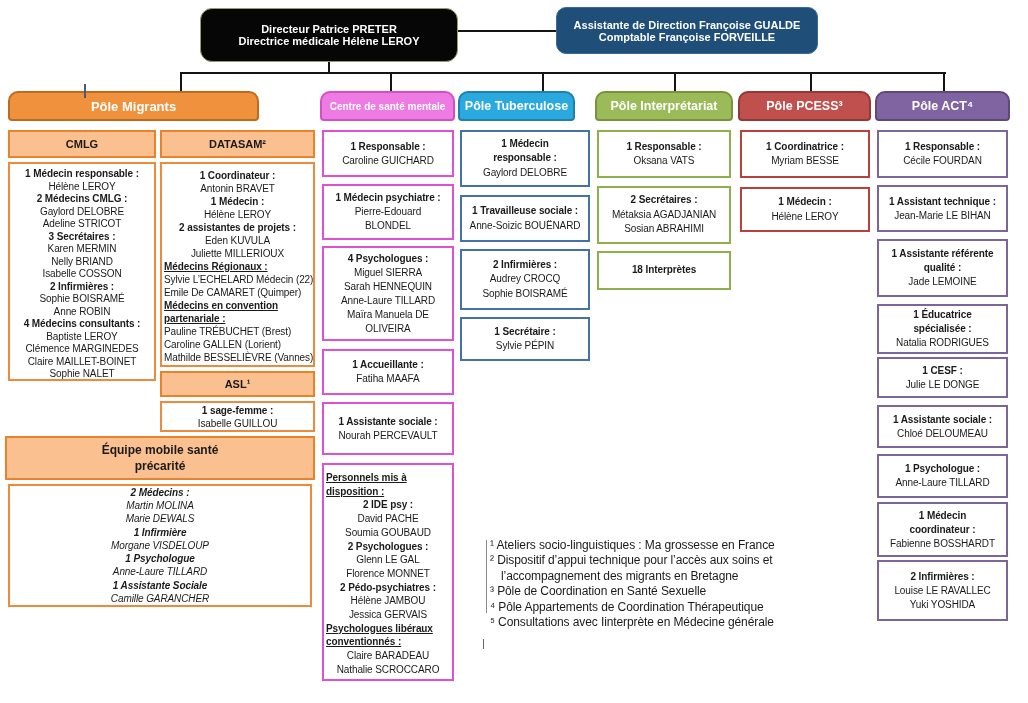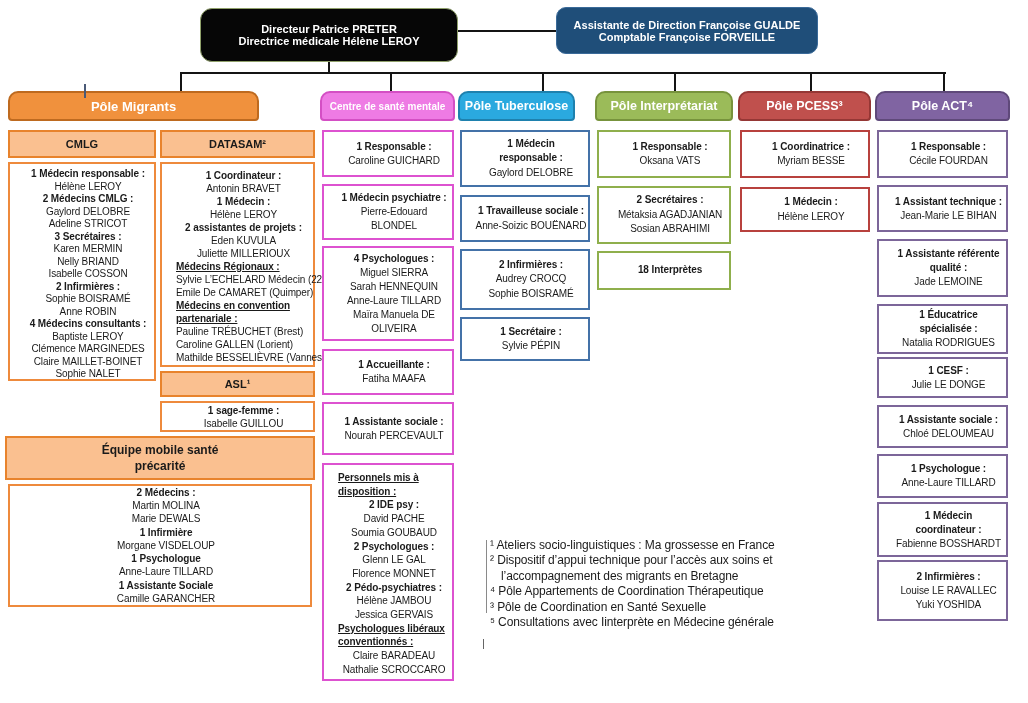--- a/index.html
+++ b/index.html
@@ -28,21 +28,21 @@
   #h-mig { left:8px;   width:251px; background:#F0913D; border-color:#BE6A1F; font-size:13px; }
   #h-csm { left:320px; width:135px; background:#EE7BE4; border-color:#D44FC4; font-size:10px; }
   #h-tub { left:458px; width:117px; background:#2AA9DF; border-color:#1E81AE; font-size:12.5px; }
   #h-int { left:595px; width:138px; background:#9BBB59; border-color:#77933C; font-size:12.5px; }
   #h-pcs { left:738px; width:133px; background:#C0504D; border-color:#953735; font-size:12.5px; }
   #h-act { left:875px; width:135px; background:#8064A2; border-color:#5F497A; font-size:12.5px; }
   
   .obox {
     position:absolute; box-sizing:border-box; background:#fff;
     display:flex; flex-direction:column; justify-content:center;
-    text-align:center; font-size:10px; letter-spacing:-0.1px;padding-left:12px;
+    text-align:center; font-size:10px; letter-spacing:-0.1px;
   }
   .ln { line-height:14px; white-space:nowrap; }
   .ln-b { font-weight:bold; }
   .ln-u { font-weight:bold; text-decoration:underline; text-align:left; padding-left:2px; }
   .ln-nl { text-align:left; padding-left:2px; }
   .ln-fn { text-align:left; white-space:normal; line-height:15.4px; padding-left:11px; text-indent:-11px; }
   
   .osub { position:absolute; box-sizing:border-box; background:#FAC090; border:2px solid #E8832C;
     display:flex; flex-direction:column; justify-content:center; align-items:center;
     font-weight:bold; font-size:11px; text-align:center; }
@@ -51,21 +51,21 @@
   #sh-dat  { left:160px; top:130px; width:155px; height:28px; }
   #sh-asl  { left:160px; top:371px; width:155px; height:26px; }
   #sh-eq   { left:5px;   top:436px; width:310px; height:44px; font-size:12px; line-height:16px; }
   #bx-cmlg { left:8px;   top:162px; width:148px; height:219px; justify-content:flex-start; padding-top:4px; }
   #bx-cmlg .ln { line-height:12.5px; }
   #bx-dat  { left:160px; top:162px; width:155px; height:205px; justify-content:flex-start; padding-top:5px; }
   #bx-dat .ln { line-height:13px; }
   #bx-asl  { left:160px; top:401px; width:155px; height:31px; }
   #bx-asl .ln { line-height:13px; }
   #bx-eq   { left:8px;   top:484px; width:304px; height:123px; }
-  #bx-eq .ln { line-height:13.2px; }
+  #bx-eq .ln { line-height:13.2px;font-style:italic; }
   
   .pink { left:322px; width:132px; border:2px solid #DD52D0; }
   #pk1 { top:130px; height:47px; } #pk2 { top:184px; height:56px; }
   #pk3 { top:246px; height:95px; } #pk4 { top:349px; height:46px; }
   #pk5 { top:402px; height:53px; }
   #pk6 { top:463px; height:218px; justify-content:flex-start; padding-top:6px; }
   #pk6 .ln { line-height:13.7px; }
   
   .blue { left:460px; width:130px; border:2px solid #4472A8; }
   .blue .ln { line-height:14.5px; }
@@ -309,21 +309,21 @@
   <div id="pu9" class="obox purple">
       <div class="ln ln-b">2 Infirmières :</div>
       <div class="ln ln-n">Louise LE RAVALLEC</div>
       <div class="ln ln-n">Yuki YOSHIDA</div>
     </div>
 
   <div id="fn-rule"></div>
   <div id="footnotes">
       <div class="ln ln-fn">¹ Ateliers socio-linguistiques : Ma grossesse en France</div>
       <div class="ln ln-fn">² Dispositif d’appui technique pour l’accès aux soins et l’accompagnement des migrants en Bretagne</div>
+      <div class="ln ln-fn">³ Pôle de Coordination en Santé Sexuelle</div>
       <div class="ln ln-fn">⁴ Pôle Appartements de Coordination Thérapeutique</div>
-      <div class="ln ln-fn">³ Pôle de Coordination en Santé Sexuelle</div>
       <div class="ln ln-fn">⁵ Consultations avec Iinterprète en Médecine générale</div>
     </div>
 
   <div id="cursor-1" class="cursor"></div>
   <div id="cursor-2" class="cursor"></div>
 
 </div>
 
 </body></html>

